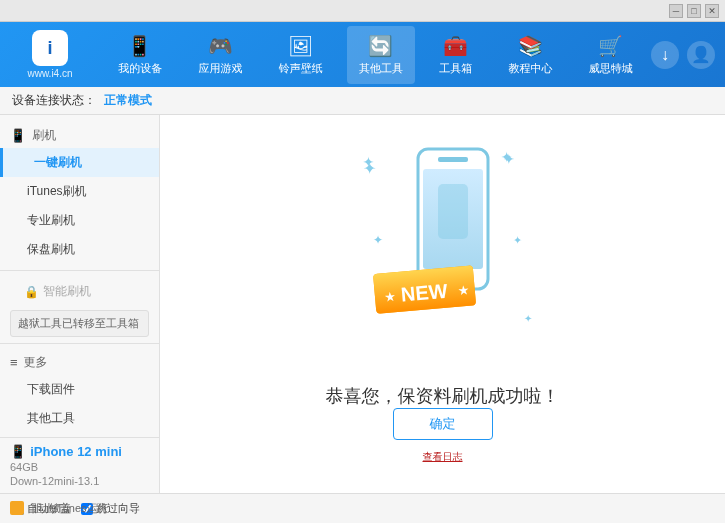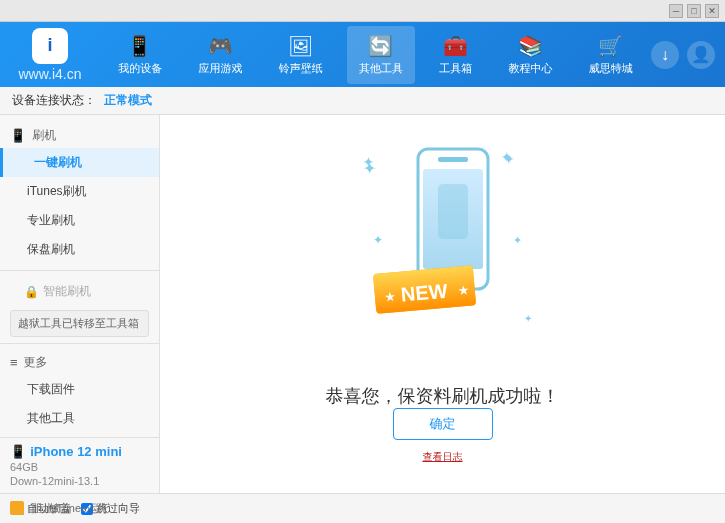--- a/index.html
+++ b/index.html
@@ -45,21 +45,21 @@
       margin-right: 10px;
     }
     .logo-icon {
       width: 36px; height: 36px;
       background: white;
       border-radius: 8px;
       display: flex; align-items: center; justify-content: center;
       margin-bottom: 2px;
     }
     .logo-icon span { color: #2196F3; font-weight: bold; font-size: 16px; }
-    .logo-text { font-size: 14px; color: rgba(255,255,255,0.85); }
+    .logo-text { font-size: 10px; color: rgba(255,255,255,0.85); }
 
     .nav-items {
       display: flex;
       flex: 1;
       justify-content: space-around;
     }
     .nav-item {
       display: flex;
       flex-direction: column;
       align-items: center;

